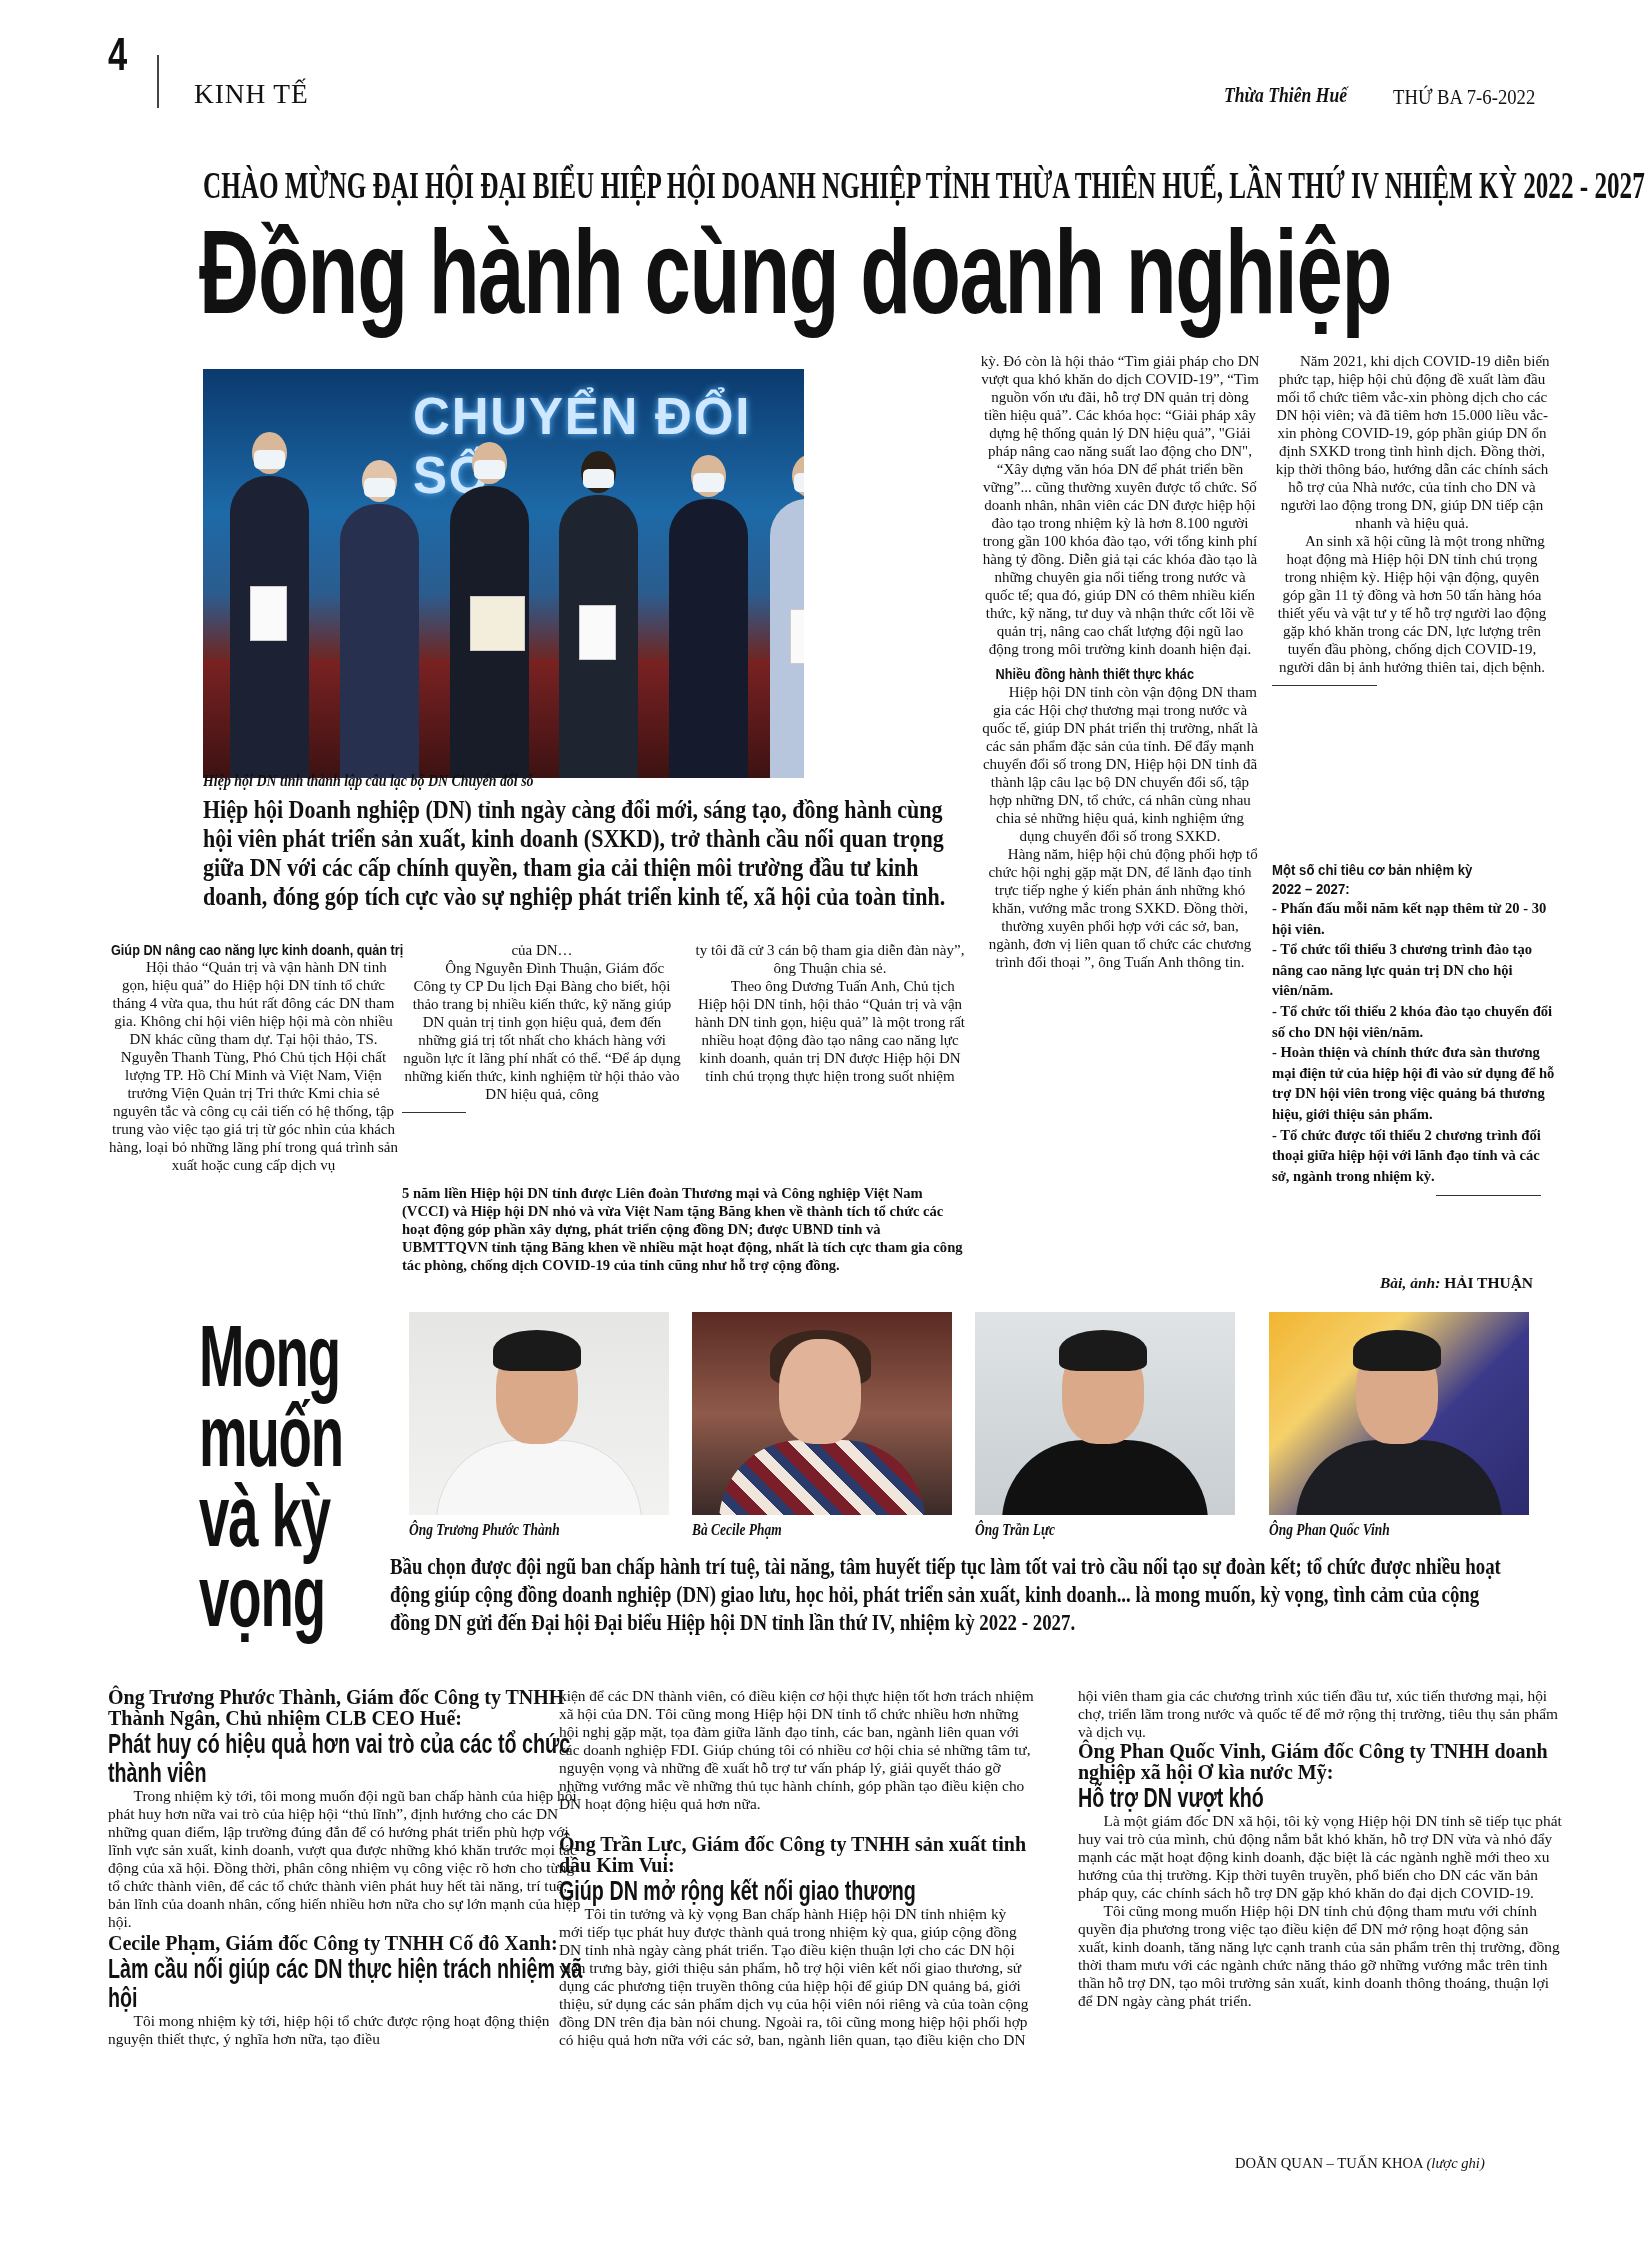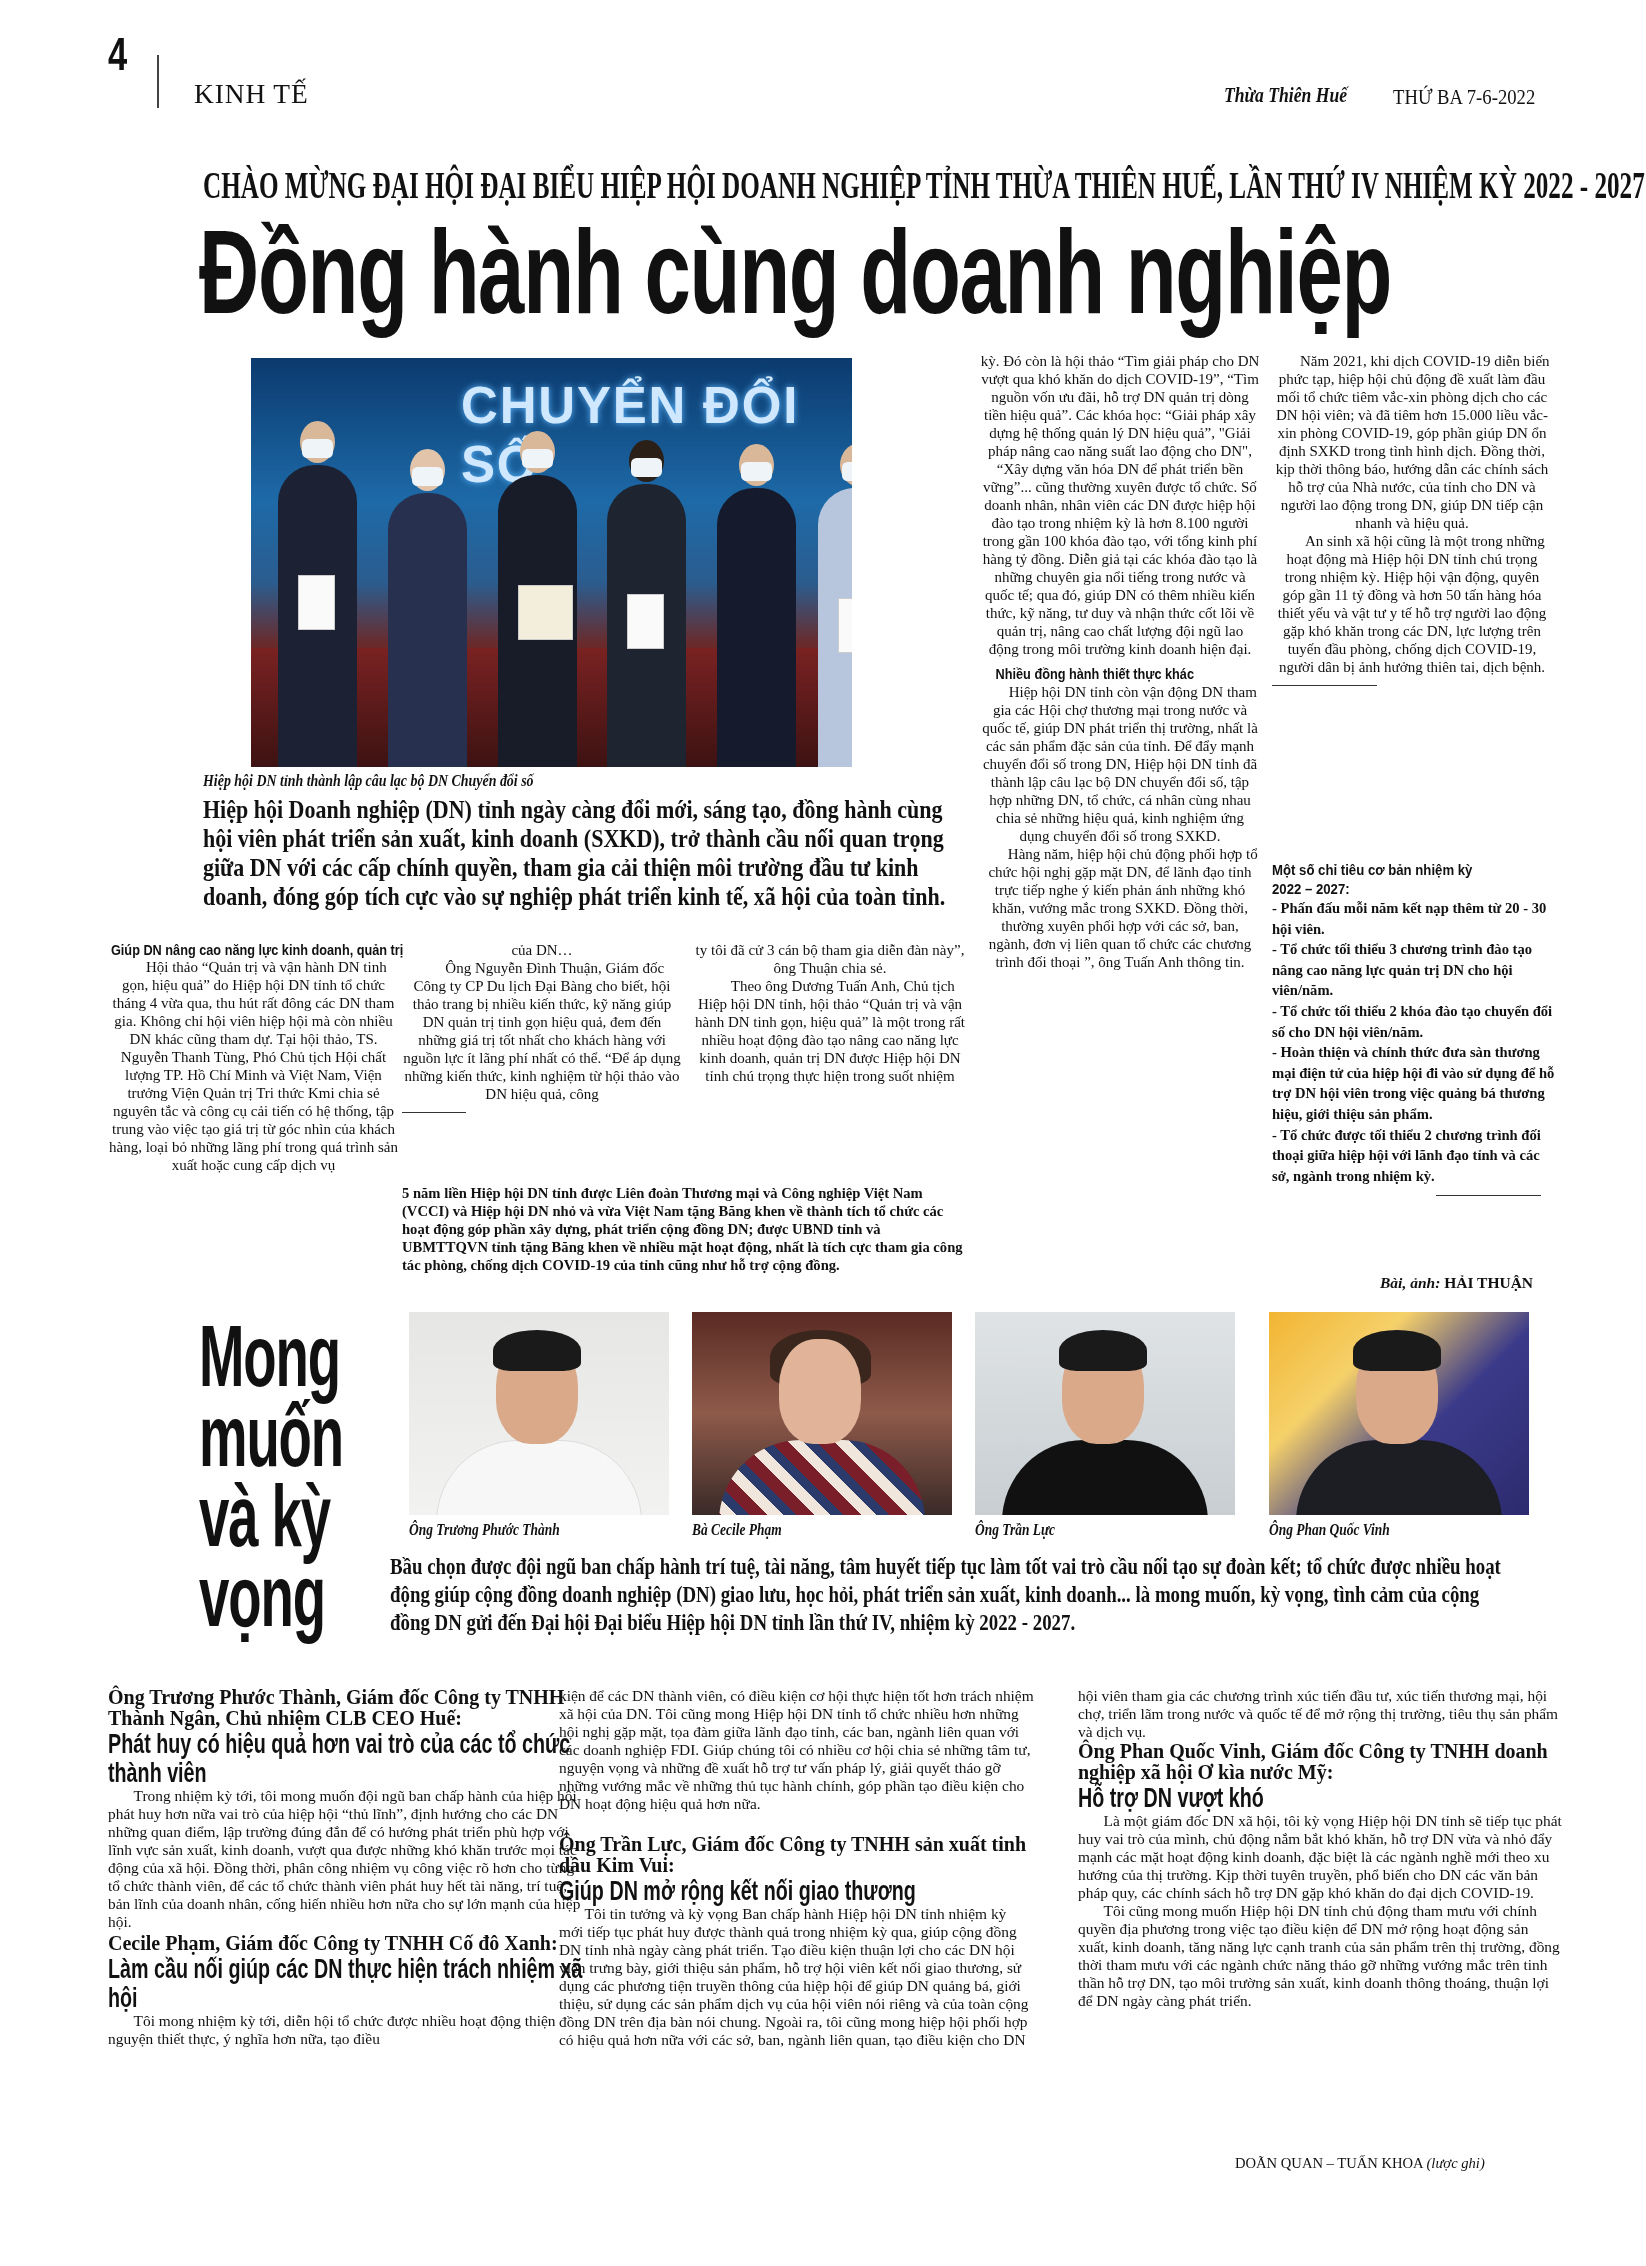--- a/index.html
+++ b/index.html
@@ -12,22 +12,22 @@
   .vline { left: 157px; top: 55px; width: 1.8px; height: 53px; background: #444; }
   .section { left: 194px; top: 79px; font-size: 27.4px; letter-spacing: 0.9px; }
   .paper { left: 1224px; top: 82px; font-size: 22px; font-weight: bold; font-style: italic; transform: scaleX(0.8); transform-origin: left; }
   .date { left: 1393px; top: 84px; font-size: 22px; transform: scaleX(0.85); transform-origin: left; }
 
   
   .kicker { left: 203px; top: 164px; width: 1371px; font-size: 37px; font-weight: bold; white-space: nowrap; transform: scaleX(0.68); transform-origin: left; letter-spacing: 0px; }
   .headline { left: 199px; top: 212px; font-family: "Liberation Sans", sans-serif; font-size: 119px; font-weight: bold; white-space: nowrap; transform: scaleX(0.7); transform-origin: left; letter-spacing: -1.8px; line-height: 1; }
 
   
-  .photo { left: 203px; top: 358px; width: 601px; height: 409px; overflow: hidden;
-    background: linear-gradient(180deg, #0b3a6e 0%, #1d6aa8 35%, #2b5c8e 55%, #6a2a2a 70%, #4b1a1a 100%); margin-left: 48px; }
+  .photo { left: 203px; top: 369px; width: 601px; height: 409px; overflow: hidden;
+    background: linear-gradient(180deg, #0b3a6e 0%, #1d6aa8 35%, #2b5c8e 55%, #6a2a2a 70%, #4b1a1a 100%); }
   .photo .banner { position: absolute; left: 210px; top: 18.3px; color: #cfe8ff; font-family: "Liberation Sans", sans-serif; font-weight: bold; font-size: 51px; text-shadow: 0 0 7.3px #5fb7ff; letter-spacing: 1.8px; }
   .photo .stage { position: absolute; left: 0; bottom: 0; width: 100%; height: 119px; background: linear-gradient(180deg, #7a2222, #3d1212); }
   .person { position: absolute; bottom: 0; width: 79px; border-radius: 37px 37px 0 0; }
   .person .head { position: absolute; left: 22px; top: -44px; width: 35px; height: 42px; border-radius: 50%; background: #d9b89a; }
   .person .mask { position: absolute; left: 24px; top: -25.6px; width: 31px; height: 18.3px; border-radius: 5.5px; background: #eef4f8; }
   .person .doc { position: absolute; left: 20px; top: 110px; width: 37px; height: 55px; background: #fafafa; border: 0.9px solid #ccc; }
   .photo-caption { left: 203px; top: 771px; font-size: 16.4px; font-style: italic; font-weight: bold; transform: scaleX(0.85); transform-origin: left; white-space: nowrap; }
 
   
   .lead { left: 203px; top: 795px; width: 758px; font-size: 25px; font-weight: bold; line-height: 29px; transform: scaleX(0.88); transform-origin: left; width: 863px; }
@@ -212,21 +212,21 @@
 <div class="abs portrait-cap" style="left:1269px">Ông Phan Quốc Vinh</div>
 
 <div class="abs lead2">Bầu chọn được đội ngũ ban chấp hành trí tuệ, tài năng, tâm huyết tiếp tục làm tốt vai trò cầu nối tạo sự đoàn kết; tổ chức được nhiều hoạt động giúp cộng đồng doanh nghiệp (DN) giao lưu, học hỏi, phát triển sản xuất, kinh doanh... là mong muốn, kỳ vọng, tình cảm của cộng đồng DN gửi đến Đại hội Đại biểu Hiệp hội DN tỉnh lần thứ  IV, nhiệm kỳ 2022 - 2027.</div>
 
 <div class="abs q q1">
   <p class="who">Ông Trương Phước Thành, Giám đốc Công ty TNHH Thành Ngân, Chủ nhiệm CLB CEO Huế:</p>
   <p class="qhead">Phát huy có hiệu quả hơn vai trò của các tổ chức thành viên</p>
   <p>Trong nhiệm kỳ tới, tôi mong muốn đội ngũ ban chấp hành của hiệp hội phát huy hơn nữa vai trò của hiệp hội “thủ lĩnh”, định hướng cho các DN những quan điểm, lập trường đúng đắn để có hướng phát triển phù hợp với lĩnh vực sản xuất, kinh doanh, vượt qua được những khó khăn trước mọi tác động của xã hội. Đồng thời, phân công nhiệm vụ công việc rõ hơn cho từng tổ chức thành viên, để các tổ chức thành viên phát huy hết tài năng, trí tuệ, bản lĩnh của doanh nhân, cống hiến nhiều hơn nữa cho sự lớn mạnh của hiệp hội.</p>
   <p class="who" style="margin-top:1.8px;">Cecile Phạm, Giám đốc Công ty TNHH Cố đô Xanh:</p>
   <p class="qhead">Làm cầu nối giúp các DN thực hiện trách nhiệm xã hội</p>
-  <p>Tôi mong nhiệm kỳ tới, diễn hội tổ chức được nhiều hoạt động thiện nguyện thiết thực, ý nghĩa hơn nữa, tạo điều</p>
+  <p>Tôi mong nhiệm kỳ tới, hiệp hội tổ chức được rộng hoạt động thiện nguyện thiết thực, ý nghĩa hơn nữa, tạo điều</p>
 </div>
 
 <div class="abs q q2">
   <p style="text-indent:0">kiện để các DN thành viên, có điều kiện cơ hội thực hiện tốt hơn trách nhiệm xã hội của DN. Tôi cũng mong Hiệp hội DN tỉnh tổ chức nhiều hơn những hội nghị gặp mặt, tọa đàm giữa lãnh đạo tỉnh, các ban, ngành liên quan với các doanh nghiệp FDI. Giúp chúng tôi có nhiều cơ hội chia sẻ những tâm tư, nguyện vọng và những đề xuất hỗ trợ tư vấn pháp lý, giải quyết tháo gỡ những vướng mắc về những thủ tục hành chính, góp phần tạo điều kiện cho DN hoạt động hiệu quả hơn nữa.</p>
   <p class="who" style="margin-top:21px;">Ông Trần Lực, Giám đốc Công ty TNHH sản xuất tinh dầu Kim Vui:</p>
   <p class="qhead">Giúp DN mở rộng kết nối giao thương</p>
   <p>Tôi tin tưởng và kỳ vọng Ban chấp hành Hiệp hội DN tỉnh nhiệm kỳ mới tiếp tục phát huy được thành quả trong nhiệm kỳ qua, giúp cộng đồng DN tỉnh nhà ngày càng phát triển. Tạo điều kiện thuận lợi cho các DN hội viên trưng bày, giới thiệu sản phẩm, hỗ trợ hội viên kết nối giao thương, sử dụng các phương tiện truyền thông của hiệp hội để giúp DN quảng bá, giới thiệu, sử dụng các sản phẩm dịch vụ của hội viên nói riêng và của toàn cộng đồng DN trên địa bàn nói chung. Ngoài ra, tôi cũng mong hiệp hội phối hợp có hiệu quả hơn nữa với các sở, ban, ngành liên quan, tạo điều kiện cho DN</p>
 </div>
 
 <div class="abs q q3">

